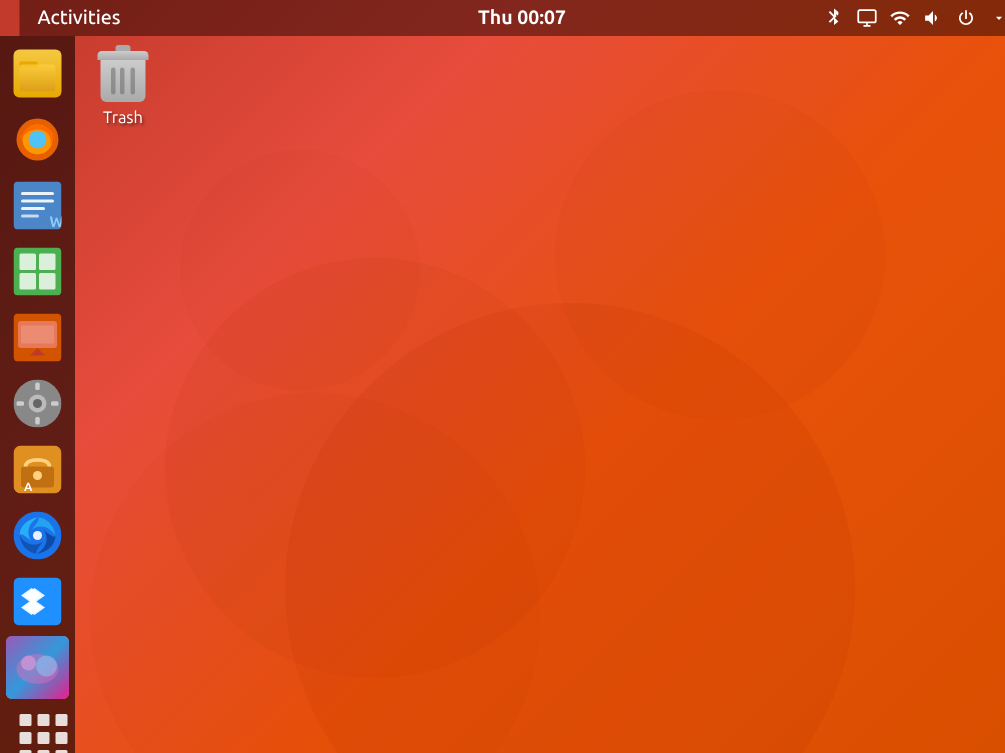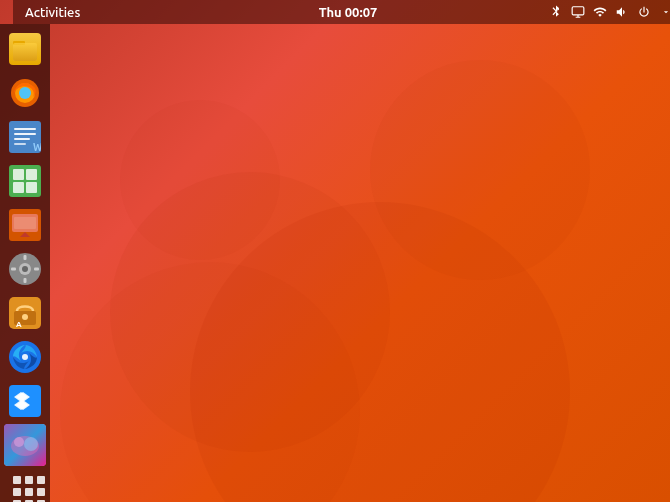--- a/index.html
+++ b/index.html
@@ -397,13 +397,25 @@
         <div style="width:8px;height:8px;background:white;border-radius:1px;opacity:0.85;"></div>
         <div style="width:8px;height:8px;background:white;border-radius:1px;opacity:0.85;"></div>
         <div style="width:8px;height:8px;background:white;border-radius:1px;opacity:0.85;"></div>
         <div style="width:8px;height:8px;background:white;border-radius:1px;opacity:0.85;"></div>
         <div style="width:8px;height:8px;background:white;border-radius:1px;opacity:0.85;"></div>
         <div style="width:8px;height:8px;background:white;border-radius:1px;opacity:0.85;"></div>
       </div>
     </div>
   </div>
 
+  <div id="trash-icon">
+    <div class="trash-visual">
+      <div class="trash-lid-handle"></div>
+      <div class="trash-lid"></div>
+      <div class="trash-body">
+        <div class="trash-line"></div>
+        <div class="trash-line"></div>
+        <div class="trash-line"></div>
+      </div>
+    </div>
+    <span class="trash-label">Trash</span>
+  </div>
 </div>
 
 </body></html>

